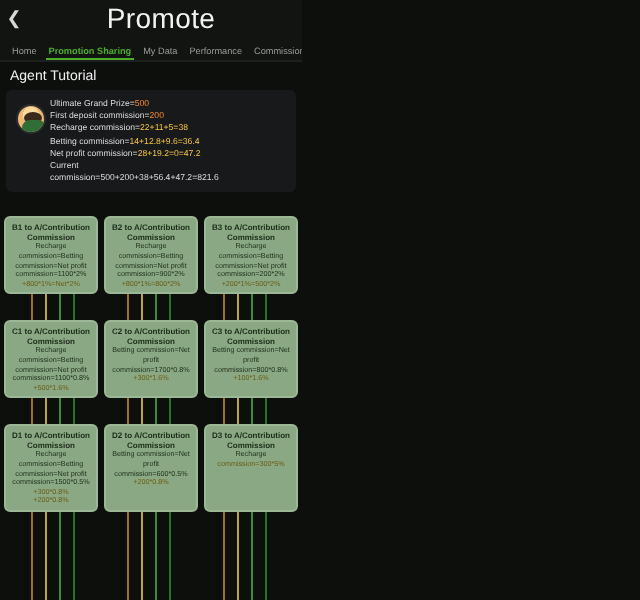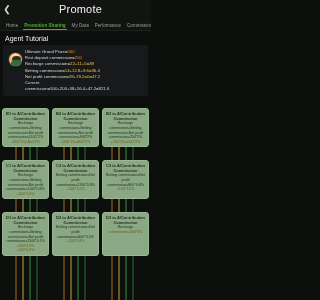--- a/index.html
+++ b/index.html
@@ -13,21 +13,21 @@
   
   .topbar {
     height:18px; display:flex; align-items:center;
     background:#121412; position:relative;
   }
   .back-ico {
     width:14px; text-align:center; font-size:9px; color:#d8d8d8; line-height:1;
   }
   .page-title {
     position:absolute; left:10px; right:0; text-align:center;
-    font-size:11px; color:#f2f2f2; letter-spacing:.2px;
+    font-size:14px; color:#f2f2f2; letter-spacing:.2px;
   }
   
   .tabs {
     display:flex; align-items:flex-end; height:13px;
     background:#121412; border-bottom:1px solid #1d201d;
     padding-left:3px; overflow:hidden;
   }
   .tab {
     font-size:4.6px; color:#9a9d9a; padding:0 3px 2px 3px;
     white-space:nowrap; position:relative;

